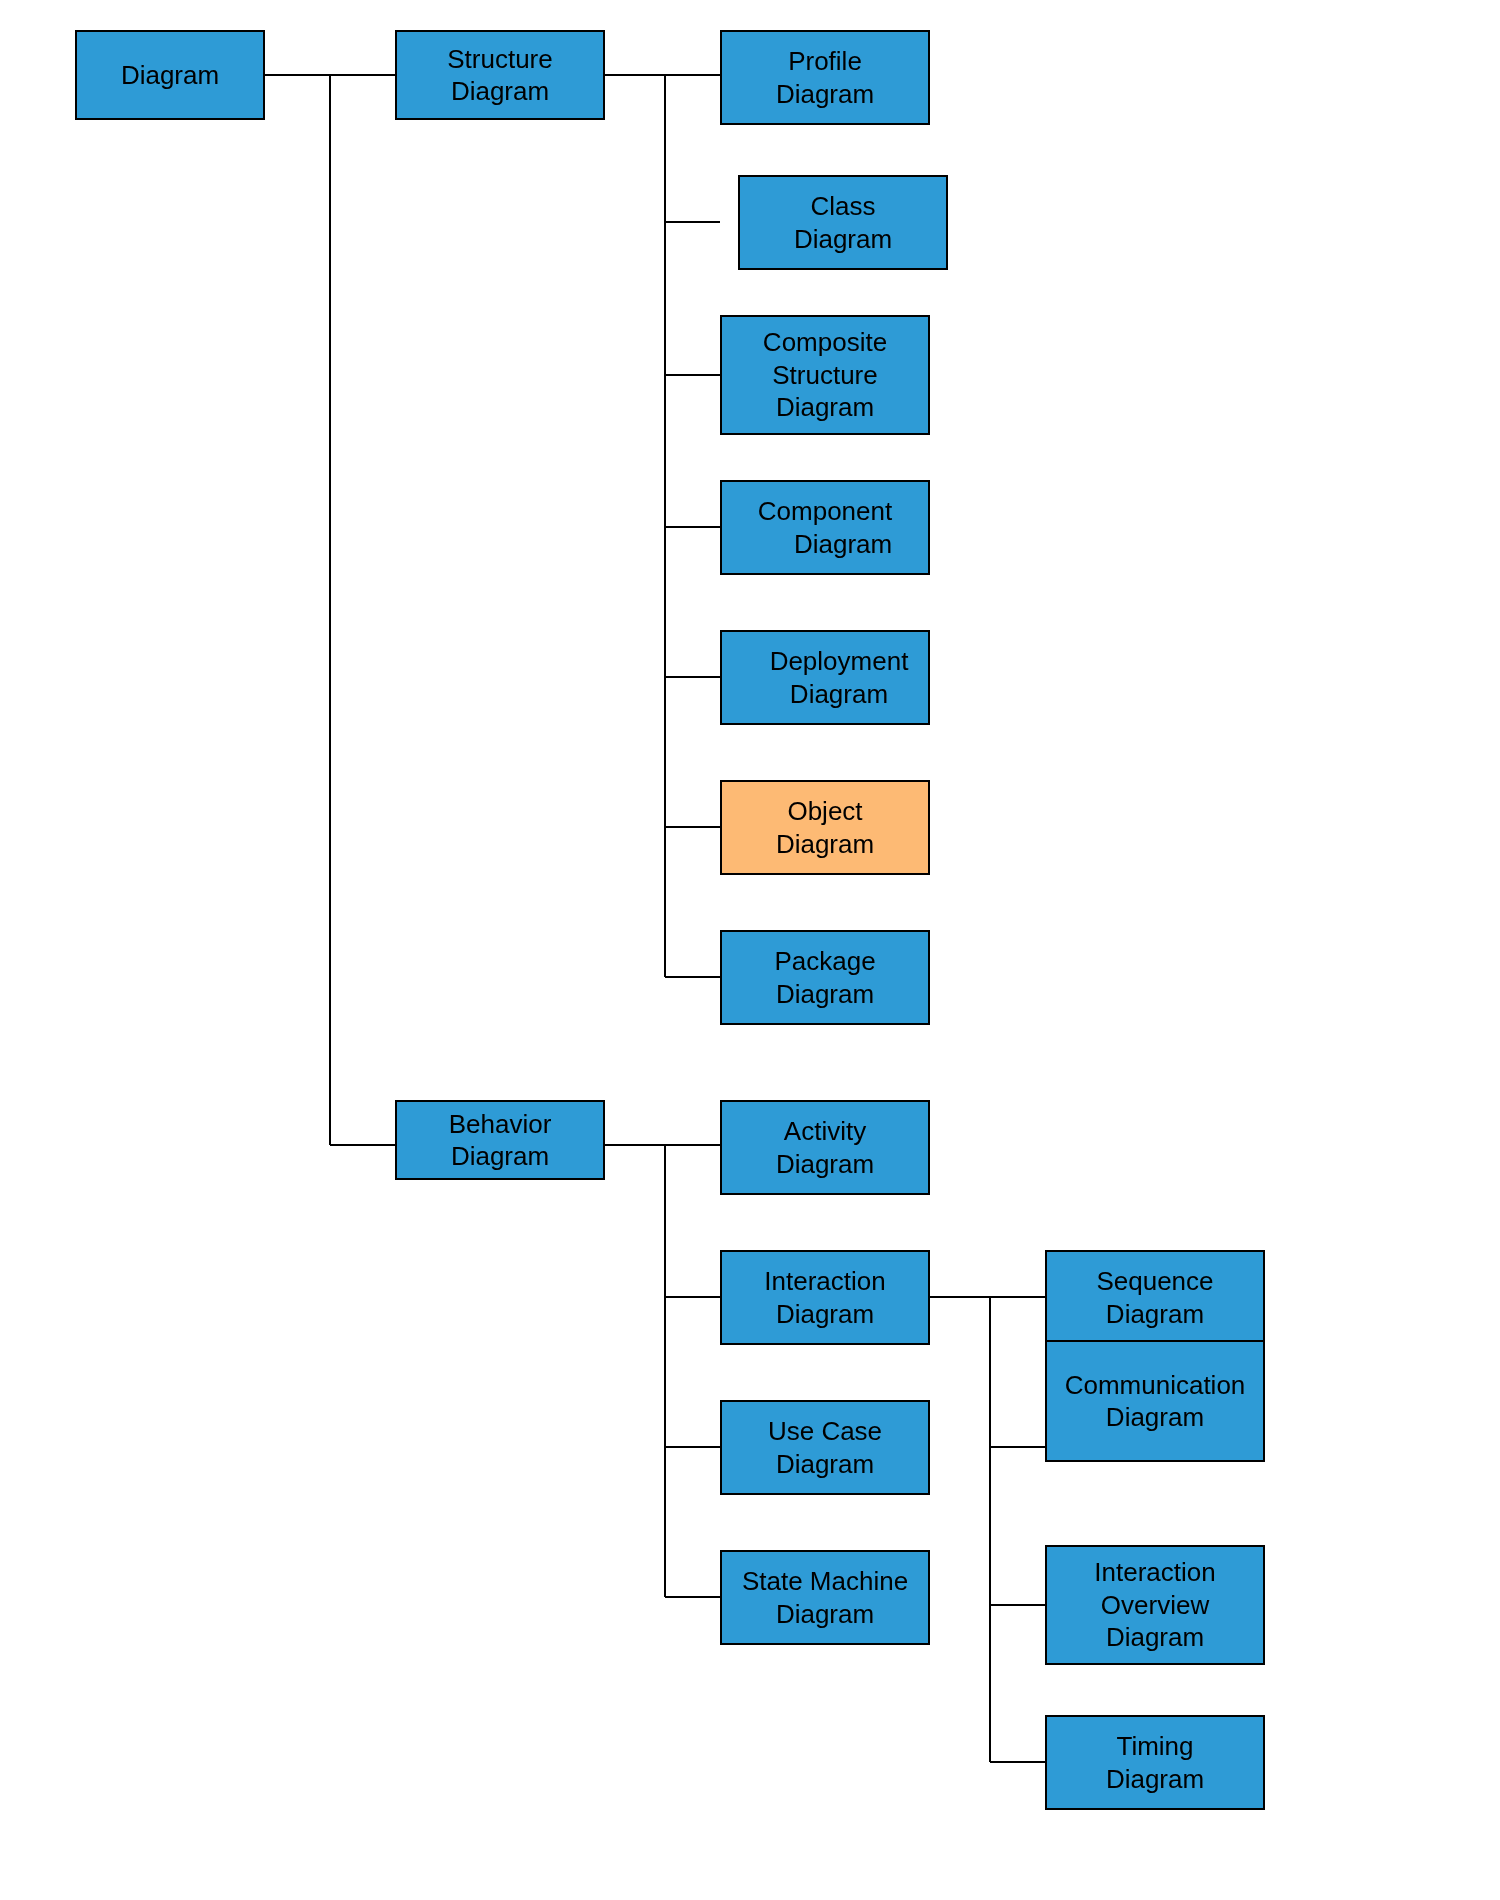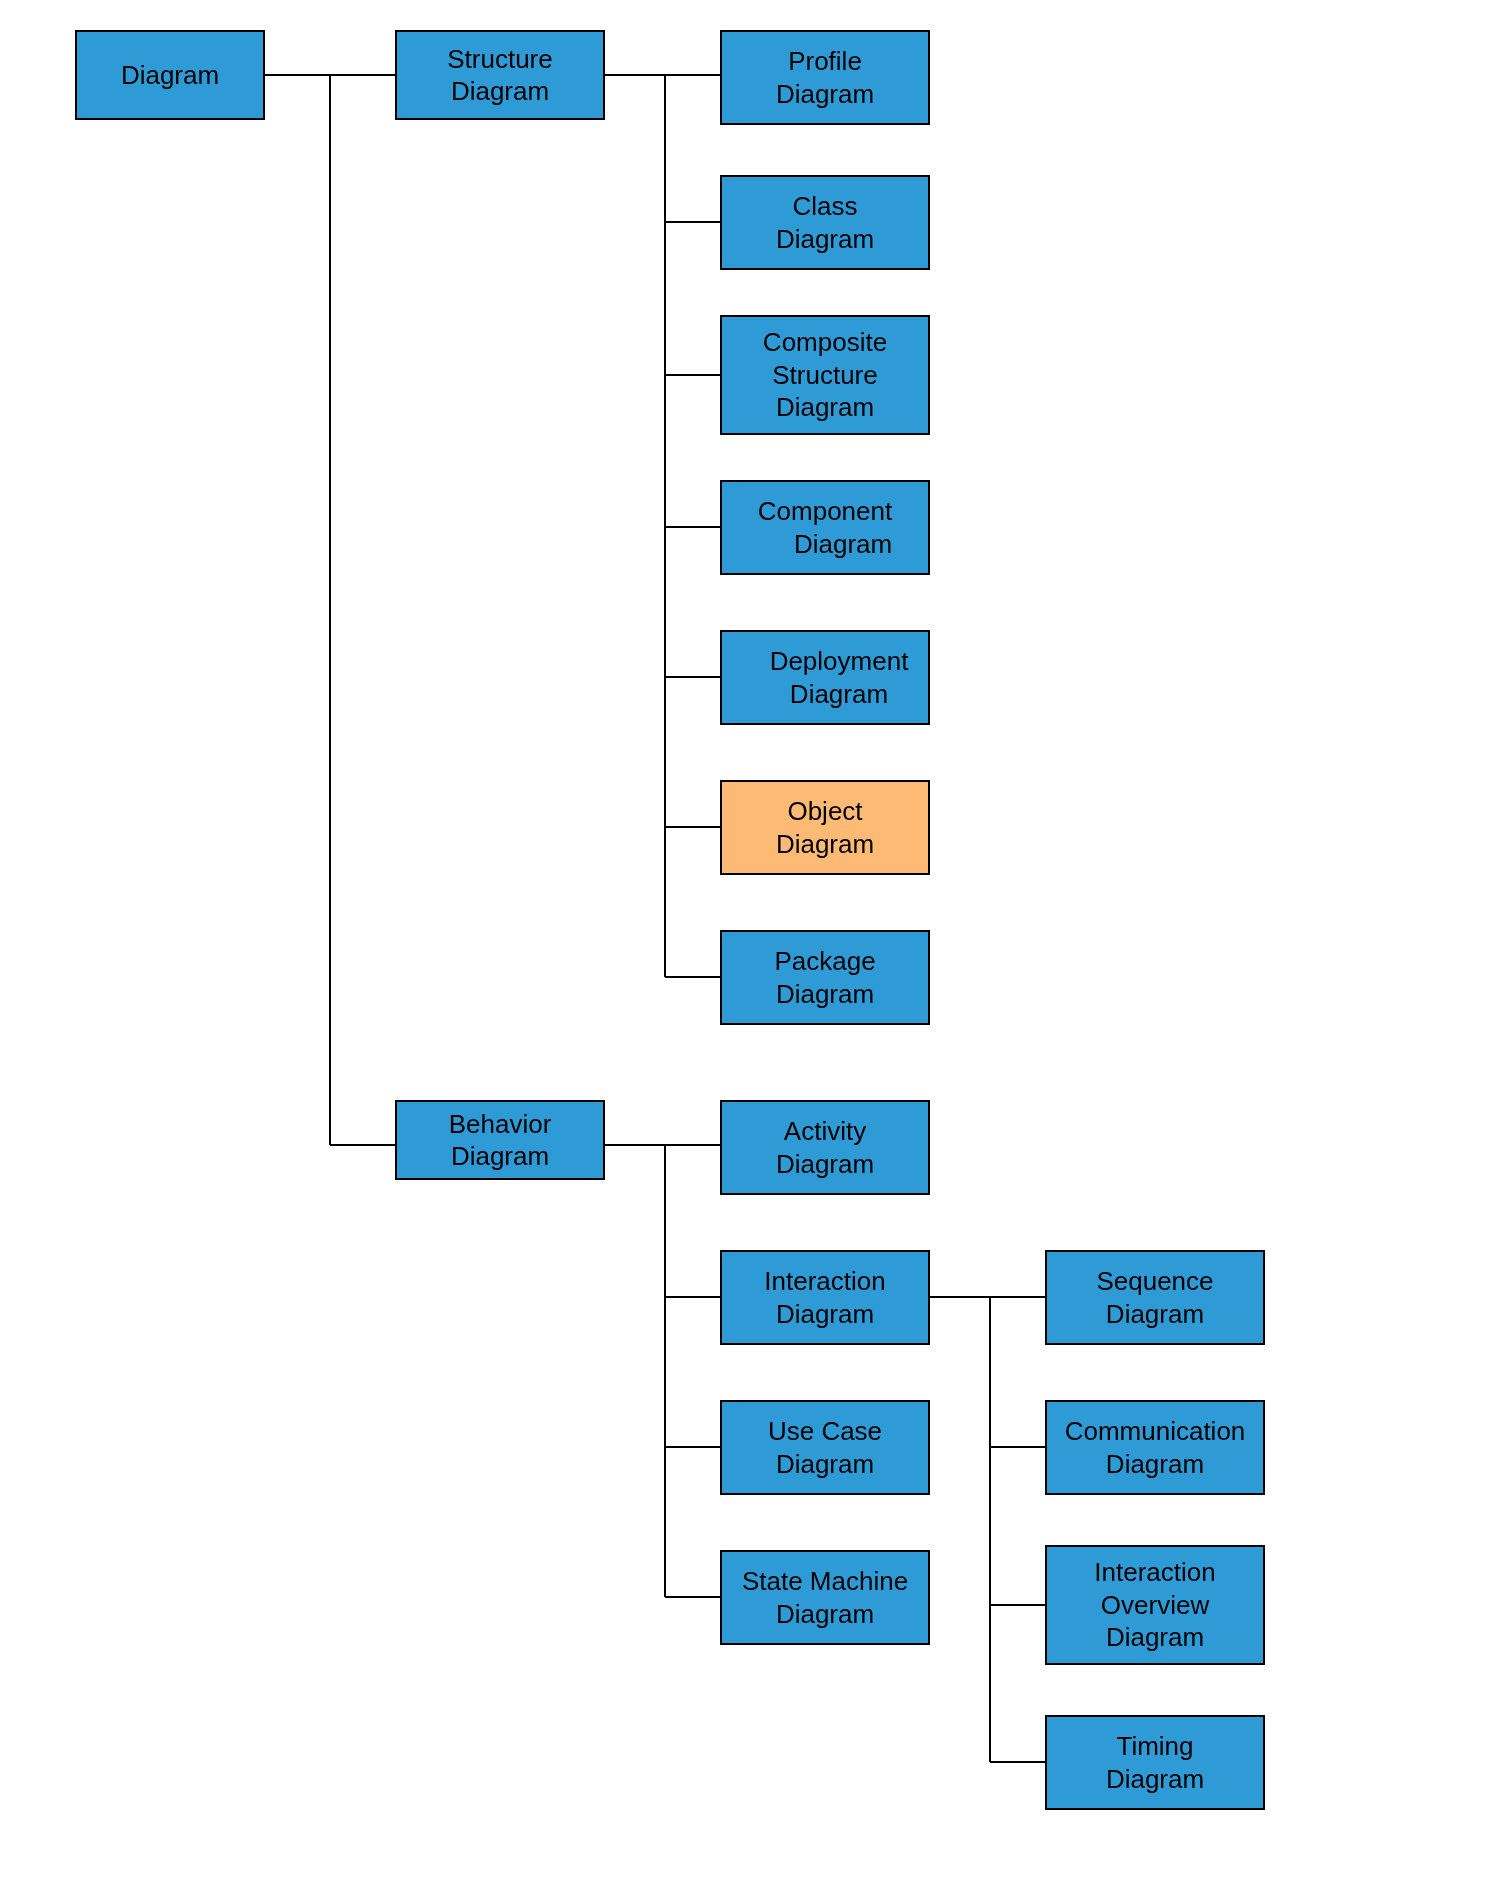--- a/index.html
+++ b/index.html
@@ -81,21 +81,21 @@
     <line x1="990" y1="1762" x2="1045" y2="1762"></line>
   </svg>
 
   <div class="node" style="left: 75px; top: 30px; width: 190px; height: 90px; background: rgb(46, 155, 214);">Diagram</div>
   <div class="node" style="left: 395px; top: 30px; width: 210px; height: 90px; background: rgb(46, 155, 214);">Structure
 Diagram</div>
   <div class="node" style="left: 395px; top: 1100px; width: 210px; height: 80px; background: rgb(46, 155, 214);">Behavior
 Diagram</div>
   <div class="node" style="left: 720px; top: 30px; width: 210px; height: 95px; background: rgb(46, 155, 214);">Profile
 Diagram</div>
-  <div class="node" style="left: 720px; top: 175px; width: 210px; height: 95px; background: rgb(46, 155, 214);">Class
+  <div class="node" style="left: 738px; top: 175px; width: 210px; height: 95px; background: rgb(46, 155, 214);">Class
 Diagram</div>
   <div class="node" style="left: 720px; top: 315px; width: 210px; height: 120px; background: rgb(46, 155, 214);">Composite
 Structure
 Diagram</div>
   <div class="node" style="left: 720px; top: 480px; width: 210px; height: 95px; background: rgb(46, 155, 214); text-align: right;">Component
 Diagram</div>
   <div class="node" style="left: 720px; top: 630px; width: 210px; height: 95px; background: rgb(46, 155, 214); padding-left: 36px;">Deployment
 Diagram</div>
   <div class="node" style="left: 720px; top: 780px; width: 210px; height: 95px; background: #fdba74;">Object
 Diagram</div>
@@ -104,21 +104,21 @@
   <div class="node" style="left: 720px; top: 1100px; width: 210px; height: 95px; background: rgb(46, 155, 214);">Activity
 Diagram</div>
   <div class="node" style="left: 720px; top: 1250px; width: 210px; height: 95px; background: rgb(46, 155, 214);">Interaction
 Diagram</div>
   <div class="node" style="left: 720px; top: 1400px; width: 210px; height: 95px; background: rgb(46, 155, 214);">Use Case
 Diagram</div>
   <div class="node" style="left: 720px; top: 1550px; width: 210px; height: 95px; background: rgb(46, 155, 214);">State Machine
 Diagram</div>
   <div class="node" style="left: 1045px; top: 1250px; width: 220px; height: 95px; background: rgb(46, 155, 214);">Sequence
 Diagram</div>
-  <div class="node" style="left: 1045px; top: 1400px; width: 220px; height: 95px; background: rgb(46, 155, 214);">Communication
+  <div class="node" style="left: 1045px; top: 1340px; width: 220px; height: 122px; background: rgb(46, 155, 214);">Communication
 Diagram</div>
   <div class="node" style="left: 1045px; top: 1545px; width: 220px; height: 120px; background: rgb(46, 155, 214);">Interaction
 Overview
 Diagram</div>
   <div class="node" style="left: 1045px; top: 1715px; width: 220px; height: 95px; background: rgb(46, 155, 214);">Timing
 Diagram</div>
 
 </div>
 
 </body></html>

